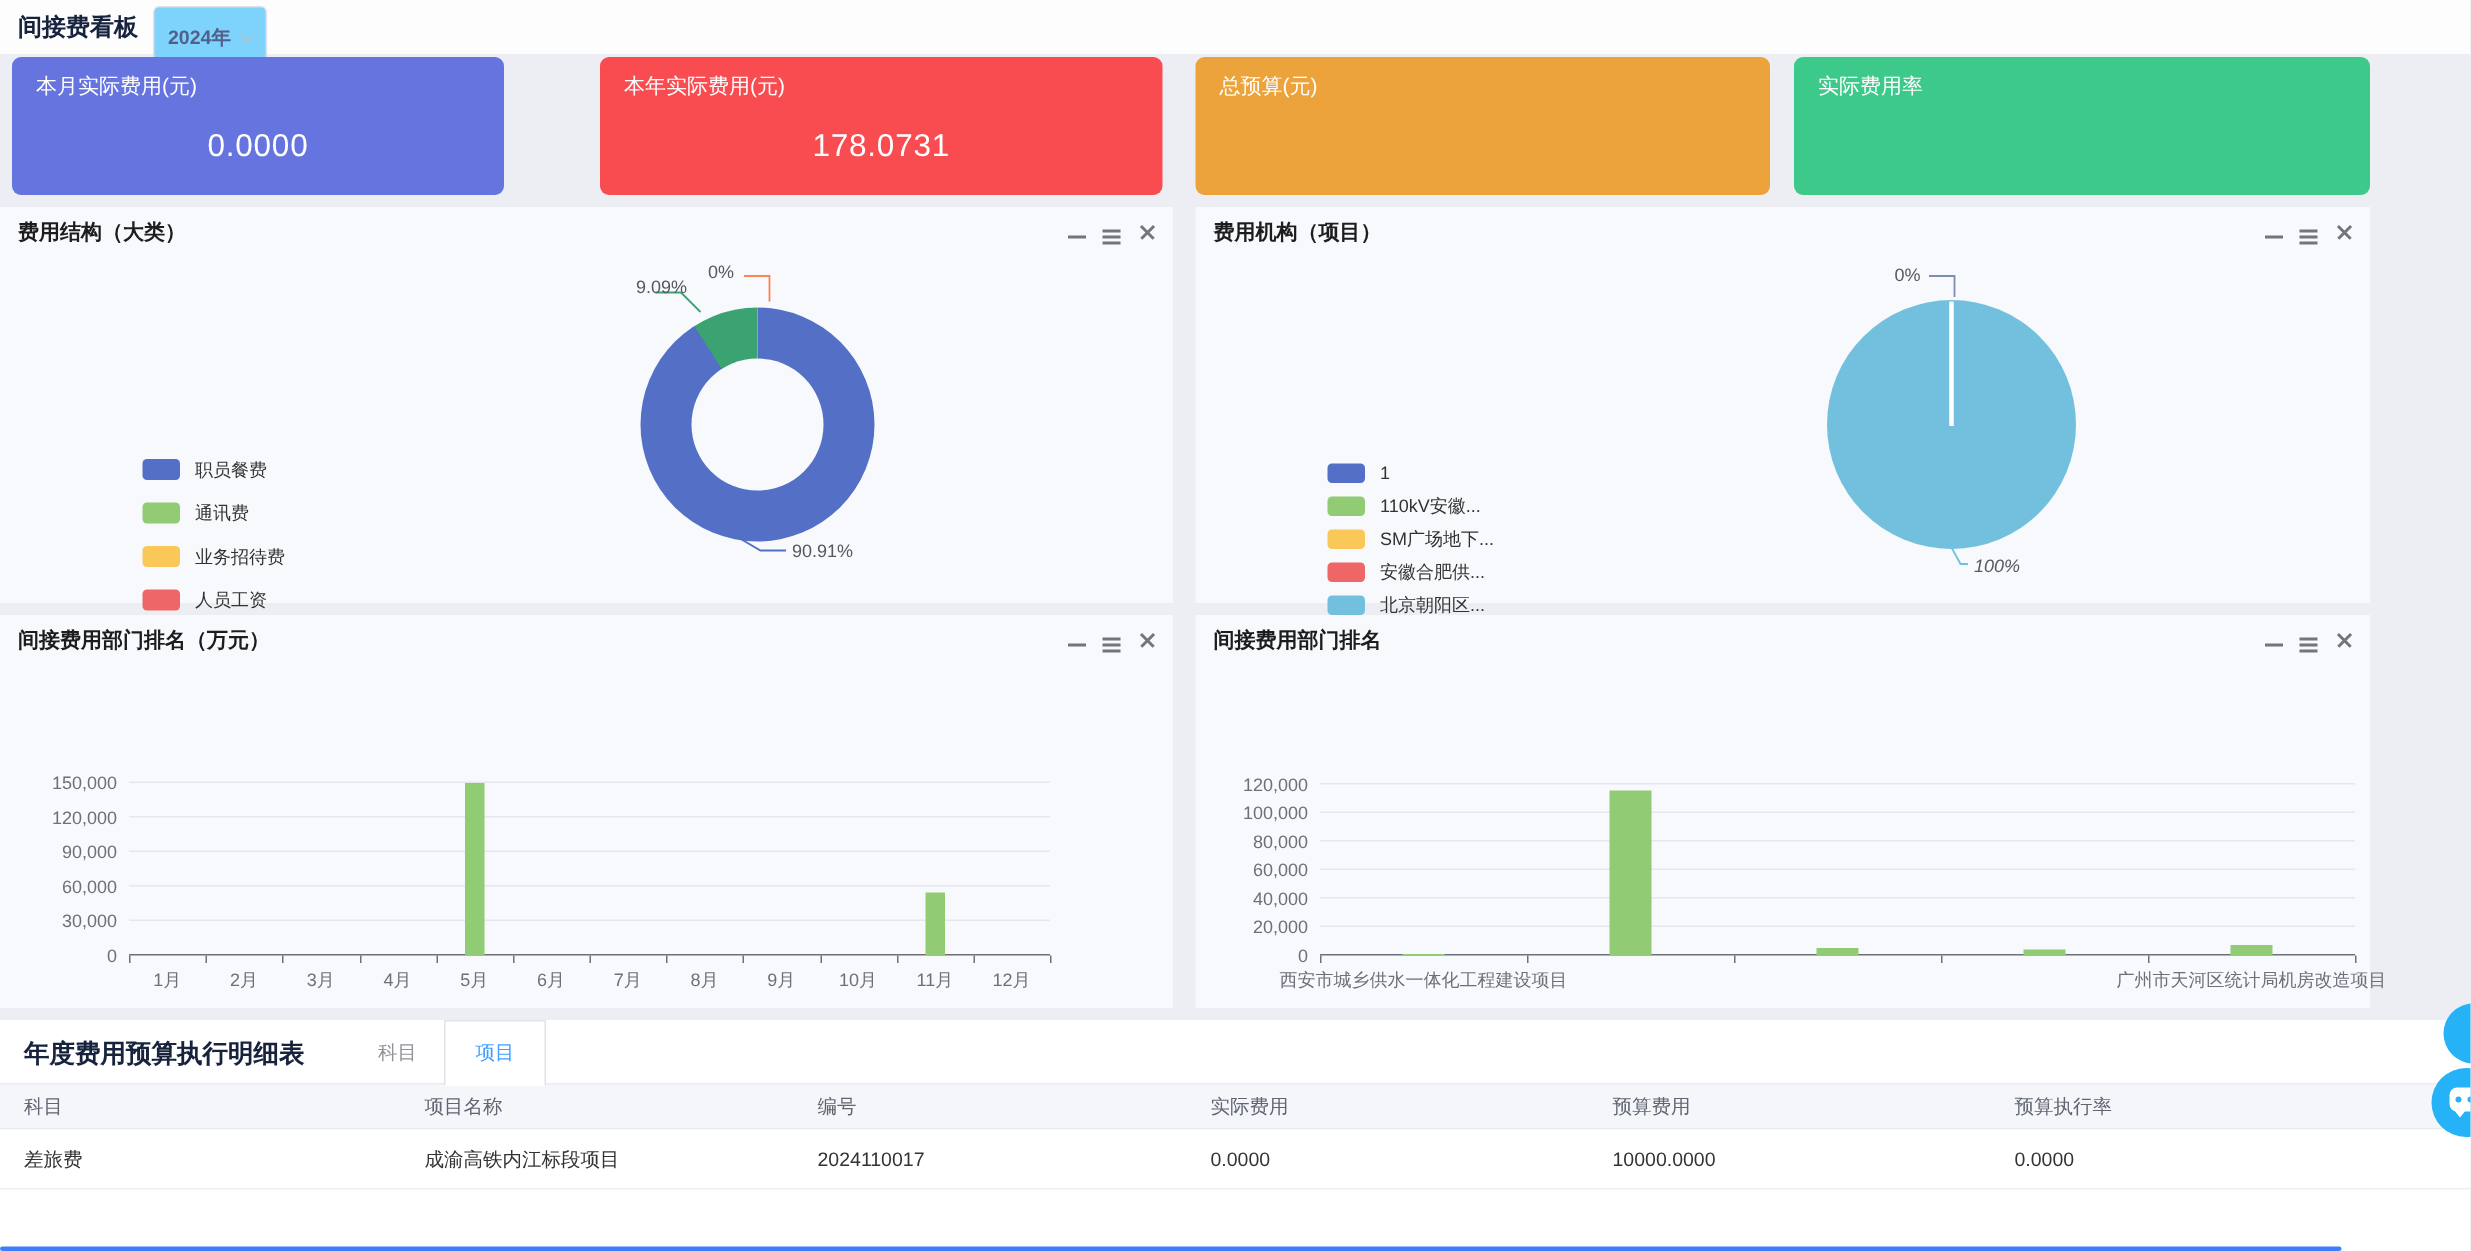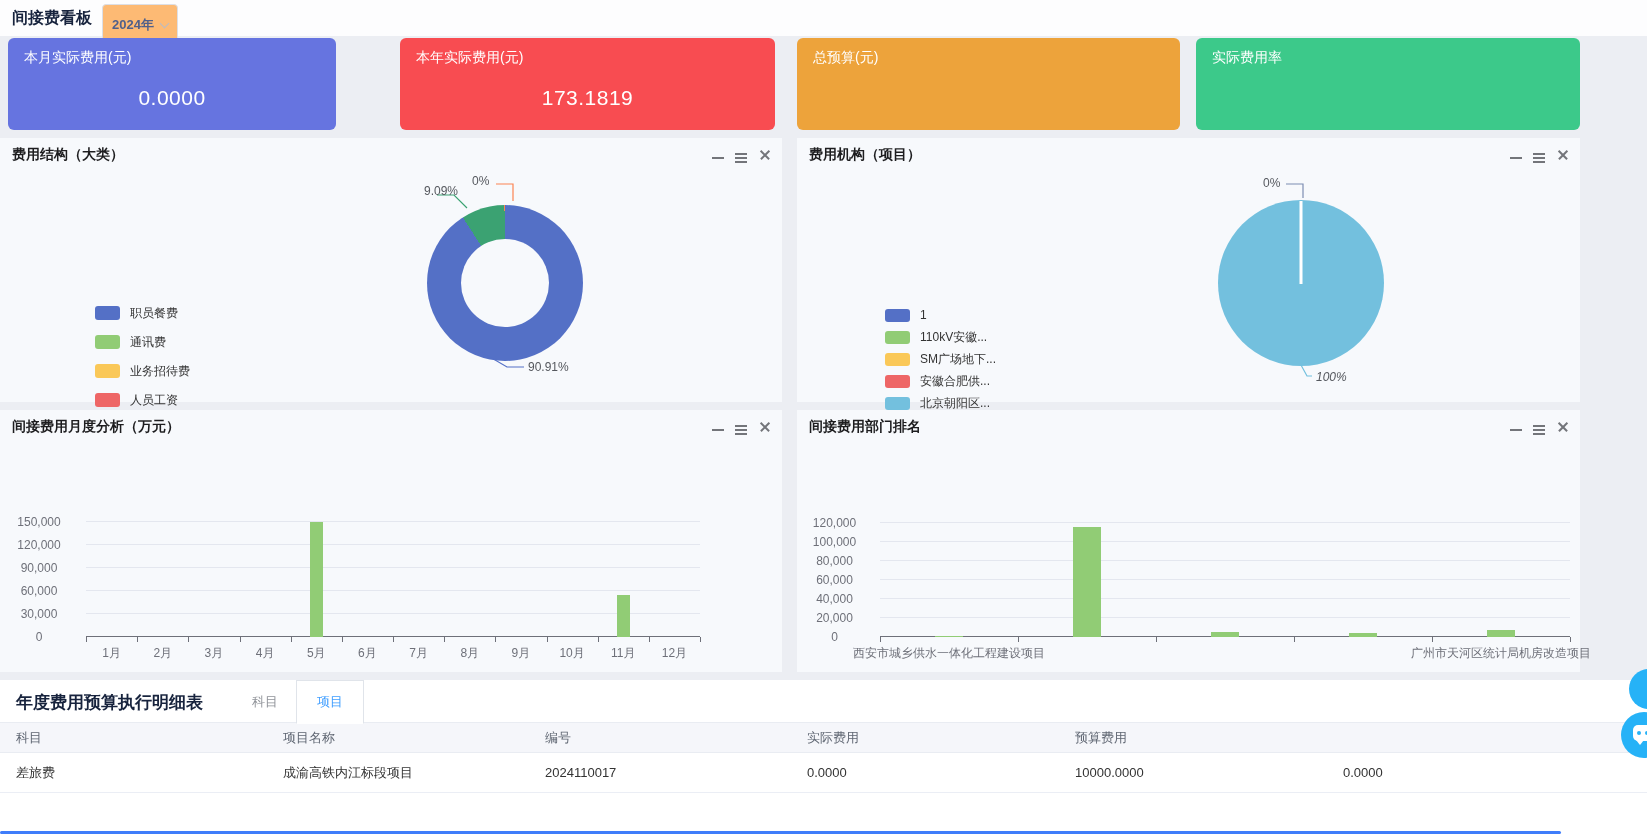--- a/index.html
+++ b/index.html
@@ -7,21 +7,21 @@
   body {
     position: relative;
     background: #eceef3;
     font-family: "Liberation Sans", sans-serif;
     overflow: hidden;
     color:#333;
   }
   
   .topbar { position:absolute; left:0; top:0; width:1647px; height:36px; background:#fdfdfe; }
   .page-title { position:absolute; left:12px; top:8px; font-size:16px; font-weight:bold; color:#17233d; }
-  .year-select { position:absolute; left:102px; top:4px; width:76px; height:42px; background:#fdba74;
+  .year-select { position:absolute; left:102px; top:4px; width:76px; height:42px; background:#7dd3fc;
     border:1px solid #dcdfe6; border-radius:4px; display:flex; align-items:center;
     justify-content:space-between; padding:0 9px; font-size:13px; font-weight:bold; color:#51608a; cursor:pointer; }
   .chevron { width:7px; height:7px; border-right:1.5px solid #b8bcc6; border-bottom:1.5px solid #b8bcc6;
     transform:rotate(45deg); margin-top:-4px; }
   
   .kpi { position:absolute; top:38px; height:92px; border-radius:6px; color:#fff; }
   .kpi.k1 { left:8px;    width:328px; }
   .kpi.k2 { left:400px;  width:375px; }
   .kpi.k3 { left:797px;  width:383px; }
   .kpi.k4 { left:1196px; width:384px; }
@@ -59,21 +59,21 @@
   .donut::after { content:""; position:absolute; inset:34px; background:#f7f9fc; border-radius:50%; }
   .pie { position:absolute; left:421px; top:62px; width:166px; height:166px; border-radius:50%; }
   .pie-gap { position:absolute; left:50%; top:1px; width:3px; height:83px; background:#ffffff; transform:translateX(-50%); }
   .plabel { position:absolute; font-size:12px; color:#55585e; white-space:nowrap; }
   .leader { position:absolute; left:0; top:0; pointer-events:none; }
   .leader polyline { fill:none; stroke-width:1.2; }
   
   .gridline { position:absolute; left:0; right:0; height:1px; background:#e4e7ef; }
   .axis-line { position:absolute; left:0; right:0; bottom:0; height:1px; background:#6e7079; }
   .xtick { position:absolute; width:1px; height:5px; background:#6e7079; }
-  .ytick-label { position:absolute; font-size:12px; color:#6e7079; text-align:center; }
+  .ytick-label { position:absolute; font-size:12px; color:#6e7079; text-align:right; }
   .xcat-label { position:absolute; font-size:12px; color:#6e7079; text-align:center; white-space:nowrap; }
   .bar { position:absolute; bottom:0; }
   
   .table-sec { position:absolute; left:0; top:680px; width:1647px; height:154px; background:#fff; }
   .tbl-title { position:absolute; left:16px; top:11px; font-size:17px; font-weight:bold; color:#17233d; }
   .tabs { position:absolute; left:234px; top:0; height:43px; display:flex; align-items:stretch; z-index:2; }
   .tab { font-size:13px; display:flex; align-items:center; padding:0 18px; cursor:pointer; color:#909399; }
   .tab.active { background:#fff; color:#409eff; border:1px solid #e0e4ea; border-bottom:1px solid #fff; margin-bottom:-1px; padding:0 20px; }
   .thead, .trow { position:absolute; left:0; width:1647px; display:grid;
     grid-template-columns:267px 262px 262px 268px 268px 320px; align-items:center; }
@@ -101,21 +101,21 @@
     <span class="chevron"></span>
   </div>
 </div>
 
 <div class="kpi k1" style="background: rgb(102, 116, 224);">
   <div class="lab">本月实际费用(元)</div>
   <div class="val">0.0000</div>
 </div>
 <div class="kpi k2" style="background: rgb(248, 76, 81);">
   <div class="lab">本年实际费用(元)</div>
-  <div class="val">173.1819</div>
+  <div class="val">178.0731</div>
 </div>
 <div class="kpi k3" style="background: rgb(237, 163, 59);">
   <div class="lab">总预算(元)</div>
 </div>
 <div class="kpi k4" style="background: rgb(60, 201, 138);">
   <div class="lab">实际费用率</div>
 </div>
 
 <div class="panel p-topleft" id="panel-pie-a">
   <div class="panel-title">费用结构（大类）</div>
@@ -225,21 +225,21 @@
   </div>
   <svg class="leader" width="783" height="264">
     <polyline points="489,46 506,46 506,60" stroke="#7d8db2"></polyline>
     <polyline points="504,227 510,238 515,238" stroke="#73c0de"></polyline>
   </svg>
   <span class="plabel" style="left:466px; top:38px;">0%</span>
   <span class="plabel" style="left:519px; top:232px;font-style:italic;">100%</span>
 </div>
 
 <div class="panel p-botleft" id="panel-monthly">
-  <div class="panel-title">间接费用月度分析（万元）</div>
+  <div class="panel-title">间接费用部门排名（万元）</div>
   <div class="wctl">
     <span class="ic-min"></span>
     <span class="ic-menu"></span>
     <span class="ic-close"></span>
   </div>
 <div style="position: absolute; left: 86px; top: 112px; width: 614px; height: 115px;">
       <div class="gridline" style="bottom: 23px;"></div>
       <div class="gridline" style="bottom: 46px;"></div>
       <div class="gridline" style="bottom: 69px;"></div>
       <div class="gridline" style="bottom: 92px;"></div>
@@ -324,20 +324,21 @@
   <div class="tabs">
     <div class="tab">科目</div>
     <div class="tab active">项目</div>
   </div>
   <div class="thead" id="thead">
       <span>科目</span>
       <span>项目名称</span>
       <span>编号</span>
       <span>实际费用</span>
       <span>预算费用</span>
+      <span>预算执行率</span>
     </div>
   <div class="trow" id="trow-0">
       <span>差旅费</span>
       <span>成渝高铁内江标段项目</span>
       <span>2024110017</span>
       <span>0.0000</span>
       <span>10000.0000</span>
       <span>0.0000</span>
     </div>
   <div class="bottom-strip"></div>

